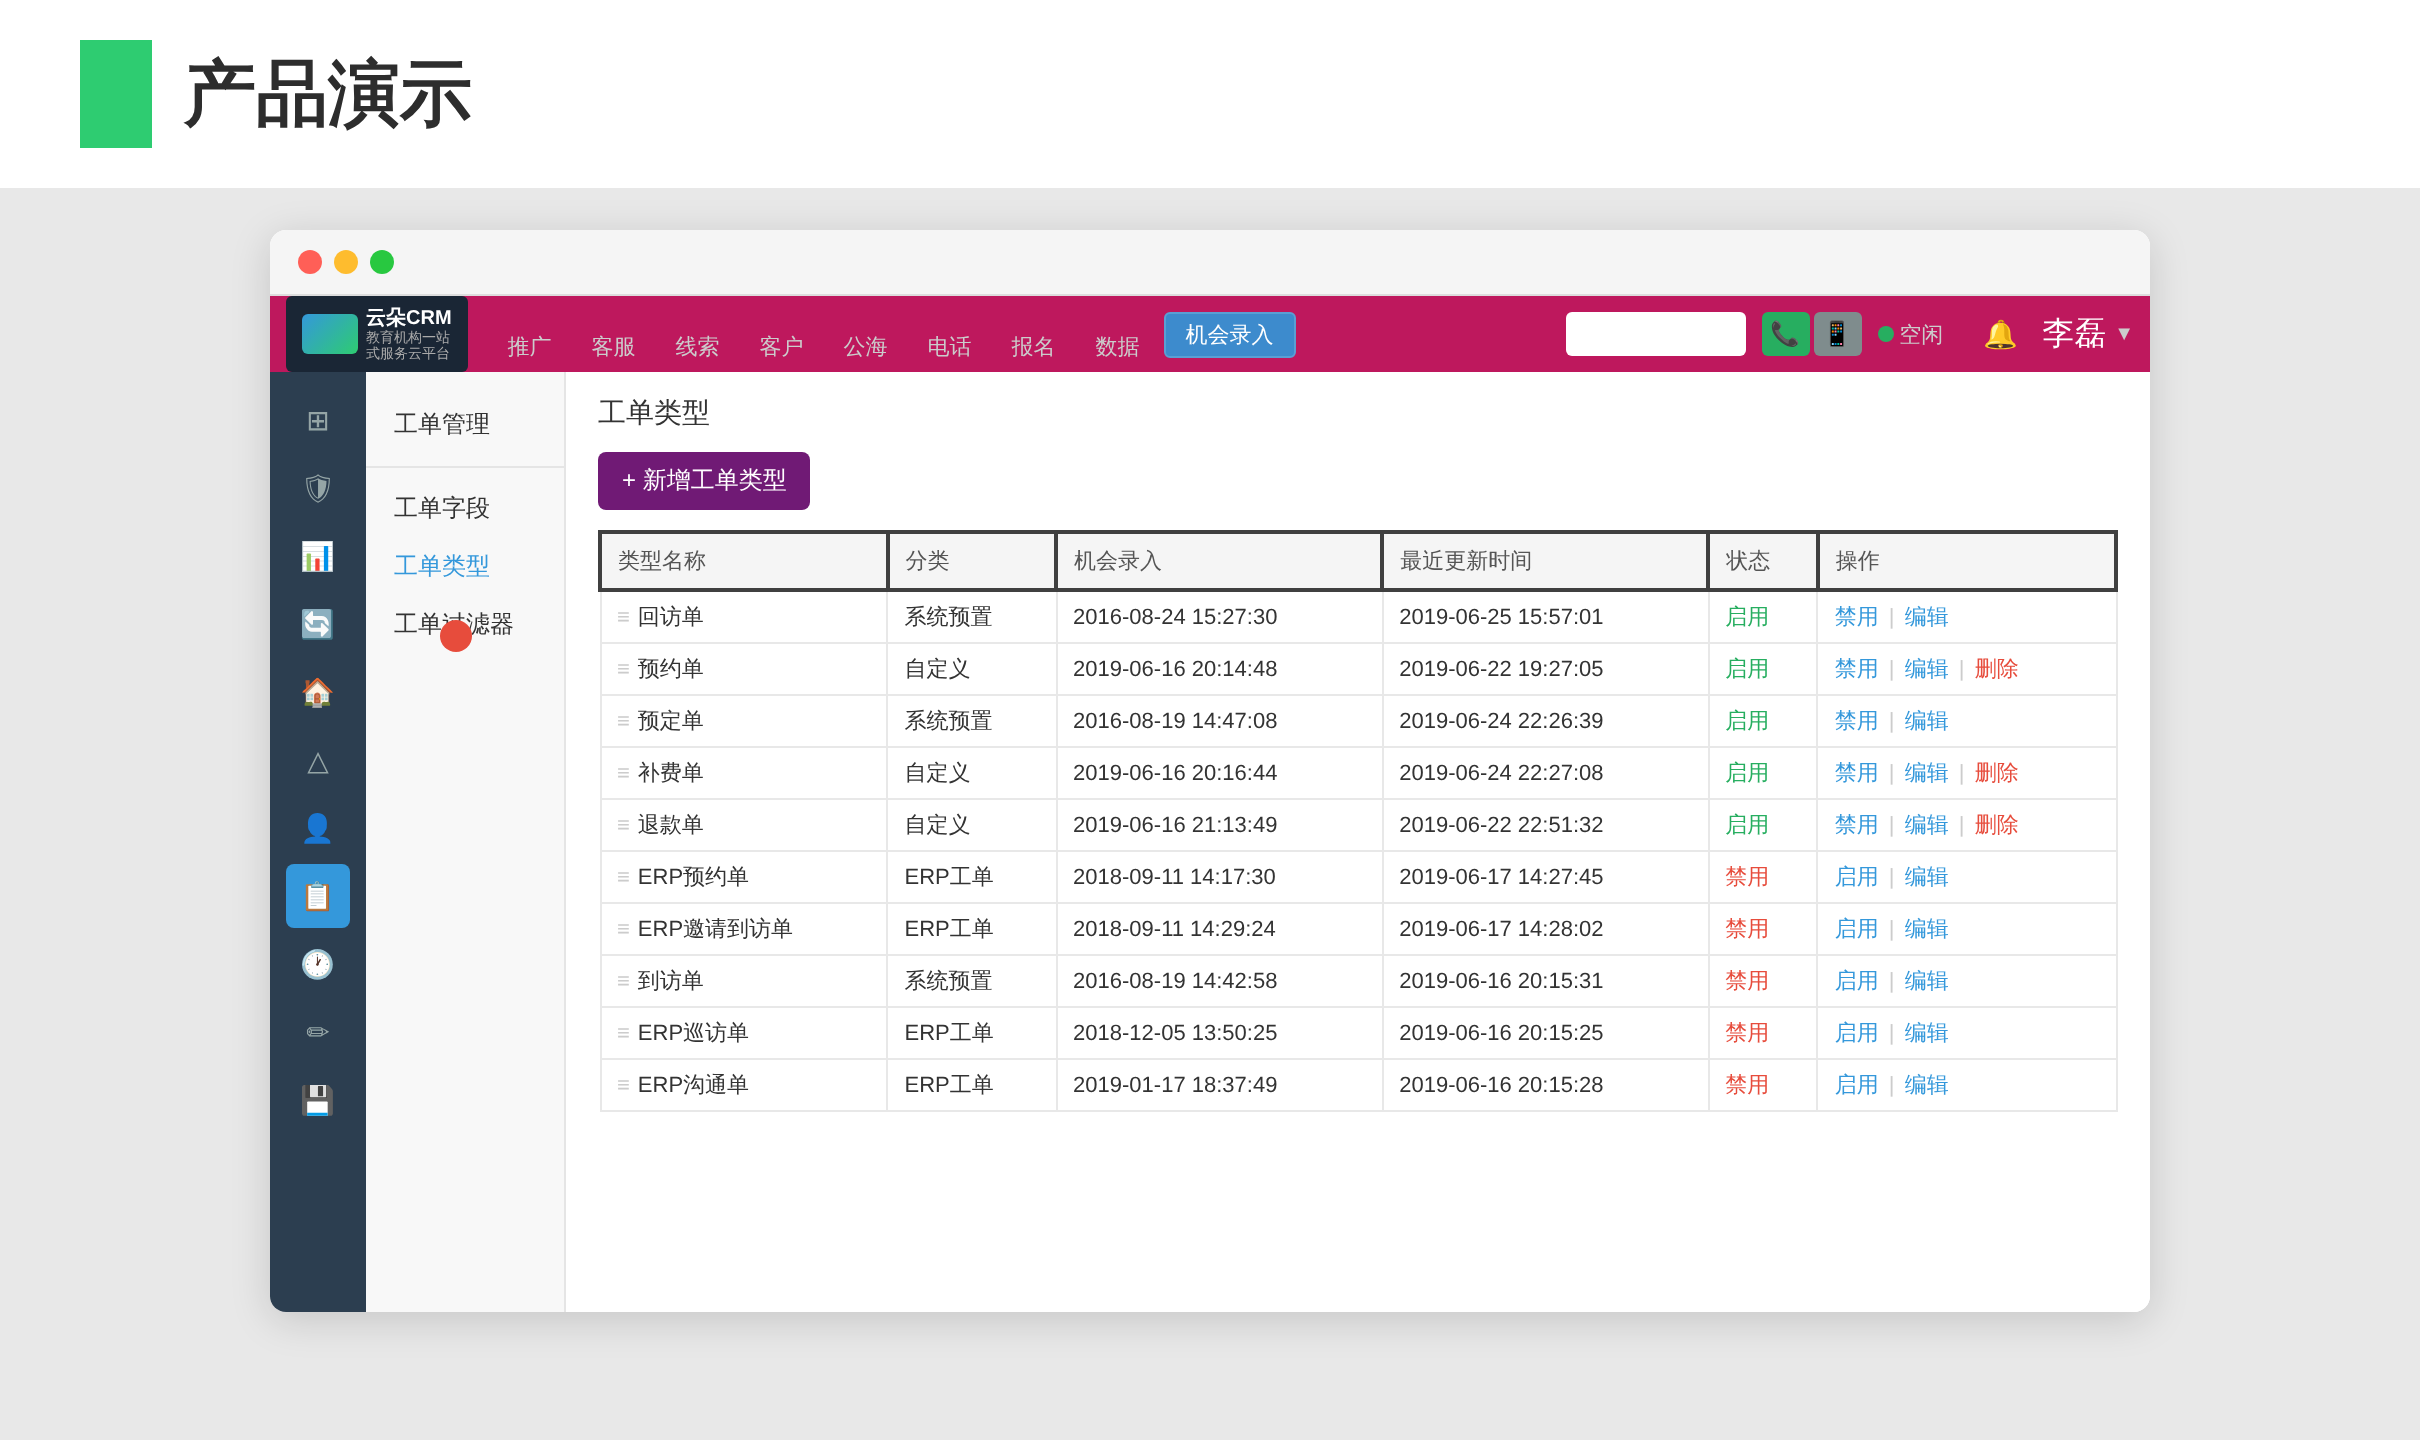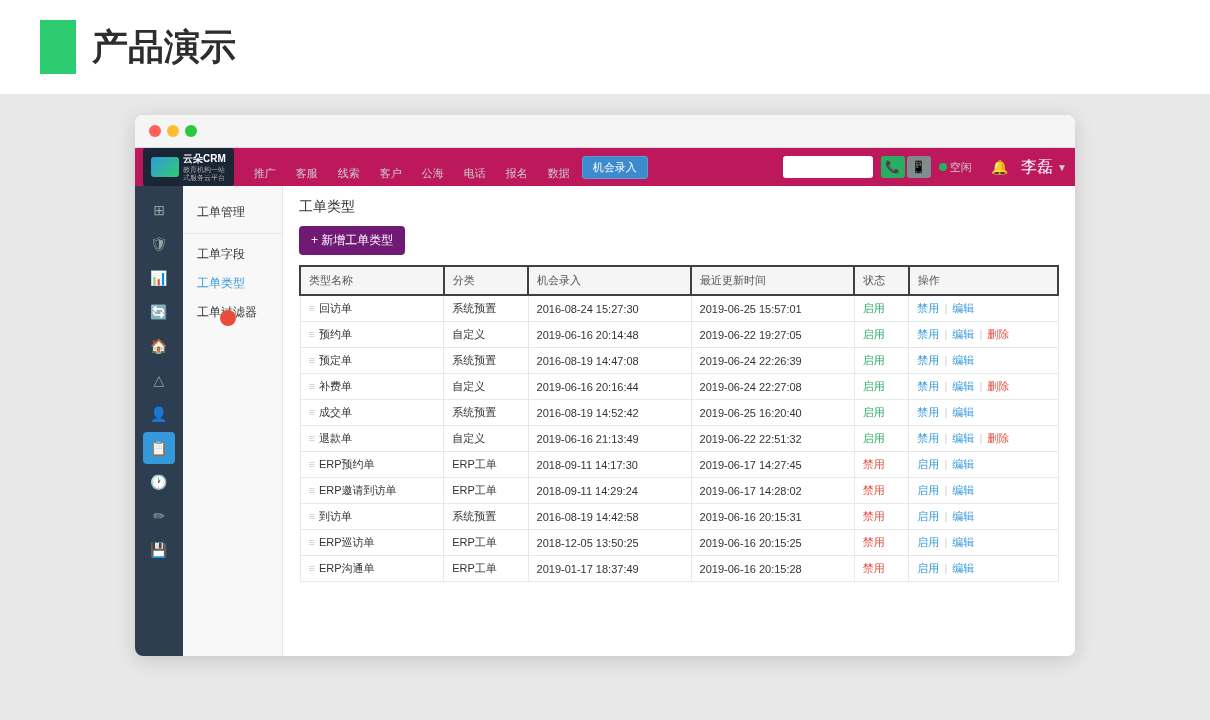--- a/index.html
+++ b/index.html
@@ -403,28 +403,20 @@
               </tr>
               <tr>
                 <td><span style="color:#ccc;margin-right:4px;">≡</span>补费单</td>
                 <td>自定义</td>
                 <td>2019-06-16 20:16:44</td>
                 <td>2019-06-24 22:27:08</td>
                 <td><span class="status-enabled">启用</span></td>
                 <td><span class="action-link">禁用</span><span class="action-sep"> | </span><span class="action-link">编辑</span><span class="action-sep"> | </span><span class="action-del">删除</span></td>
               </tr>
               <tr>
-                <td><span style="color:#ccc;margin-right:4px;">≡</span>成交单</td>
-                <td>系统预置</td>
-                <td>2016-08-19 14:52:42</td>
-                <td>2019-06-25 16:20:40</td>
-                <td><span class="status-enabled">启用</span></td>
-                <td><span class="action-link">禁用</span><span class="action-sep"> | </span><span class="action-link">编辑</span></td>
-              </tr>
-              <tr>
                 <td><span style="color:#ccc;margin-right:4px;">≡</span>退款单</td>
                 <td>自定义</td>
                 <td>2019-06-16 21:13:49</td>
                 <td>2019-06-22 22:51:32</td>
                 <td><span class="status-enabled">启用</span></td>
                 <td><span class="action-link">禁用</span><span class="action-sep"> | </span><span class="action-link">编辑</span><span class="action-sep"> | </span><span class="action-del">删除</span></td>
               </tr>
               <tr>
                 <td><span style="color:#ccc;margin-right:4px;">≡</span>ERP预约单</td>
                 <td>ERP工单</td>

